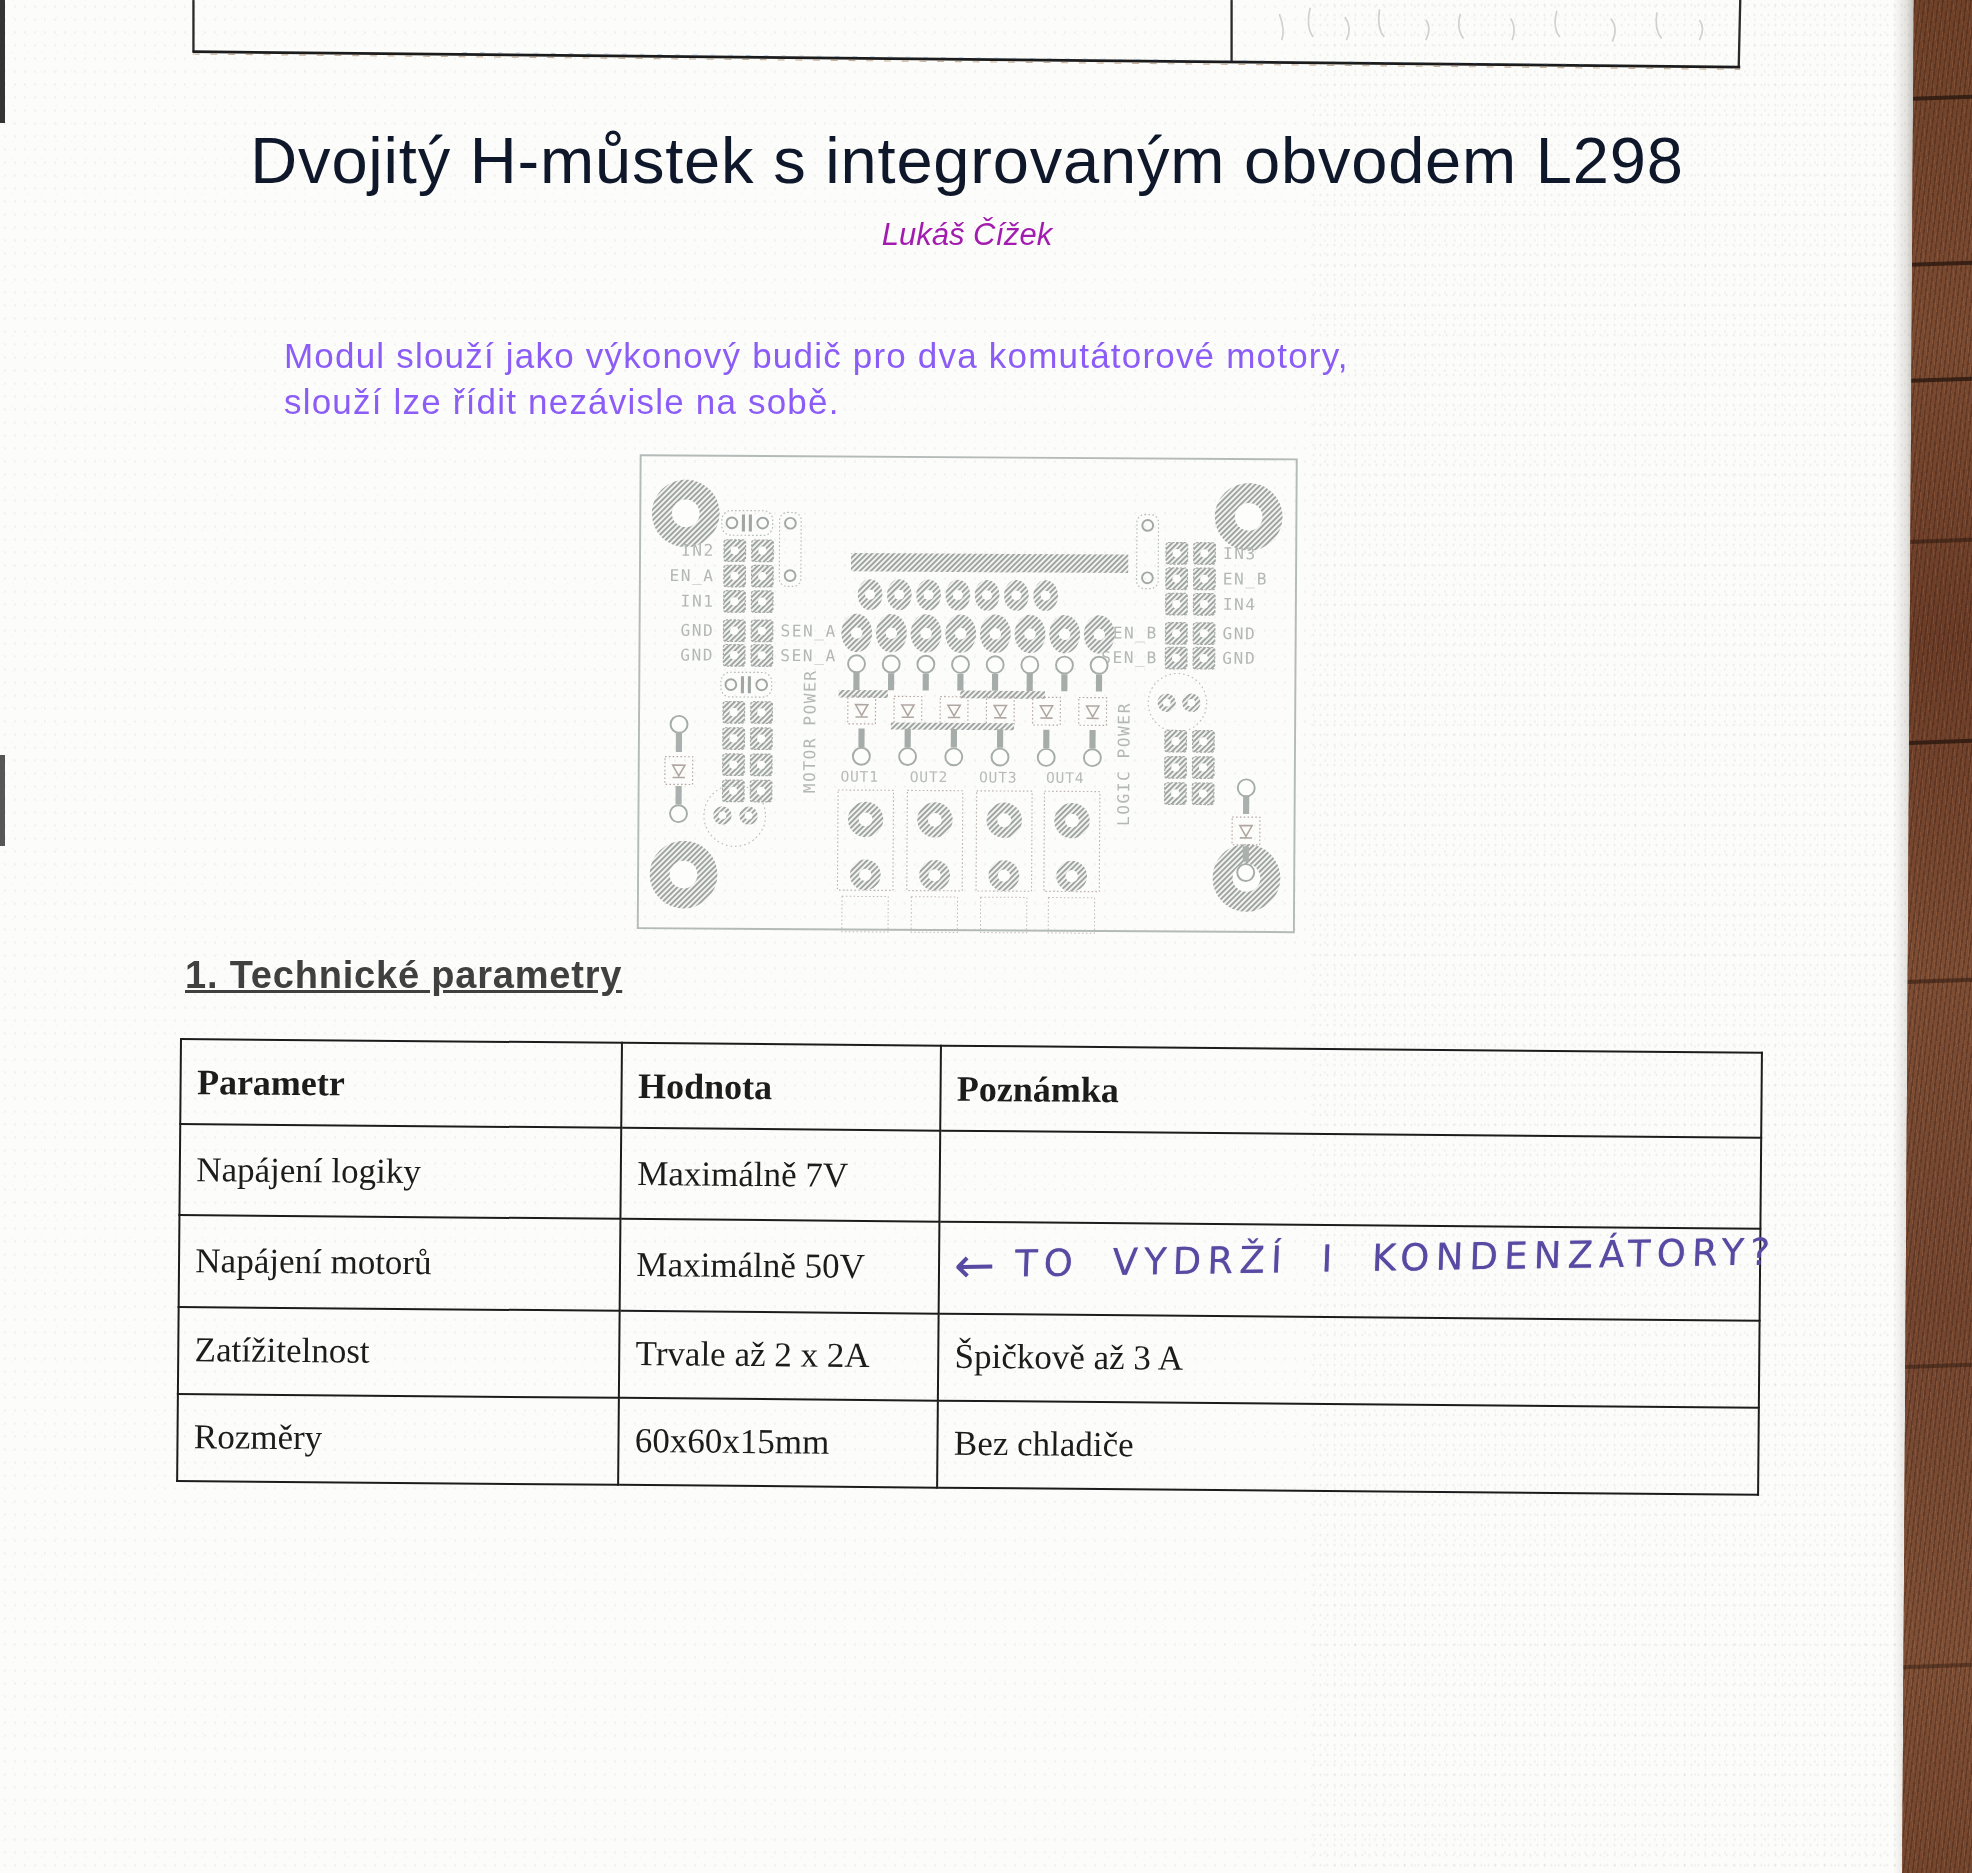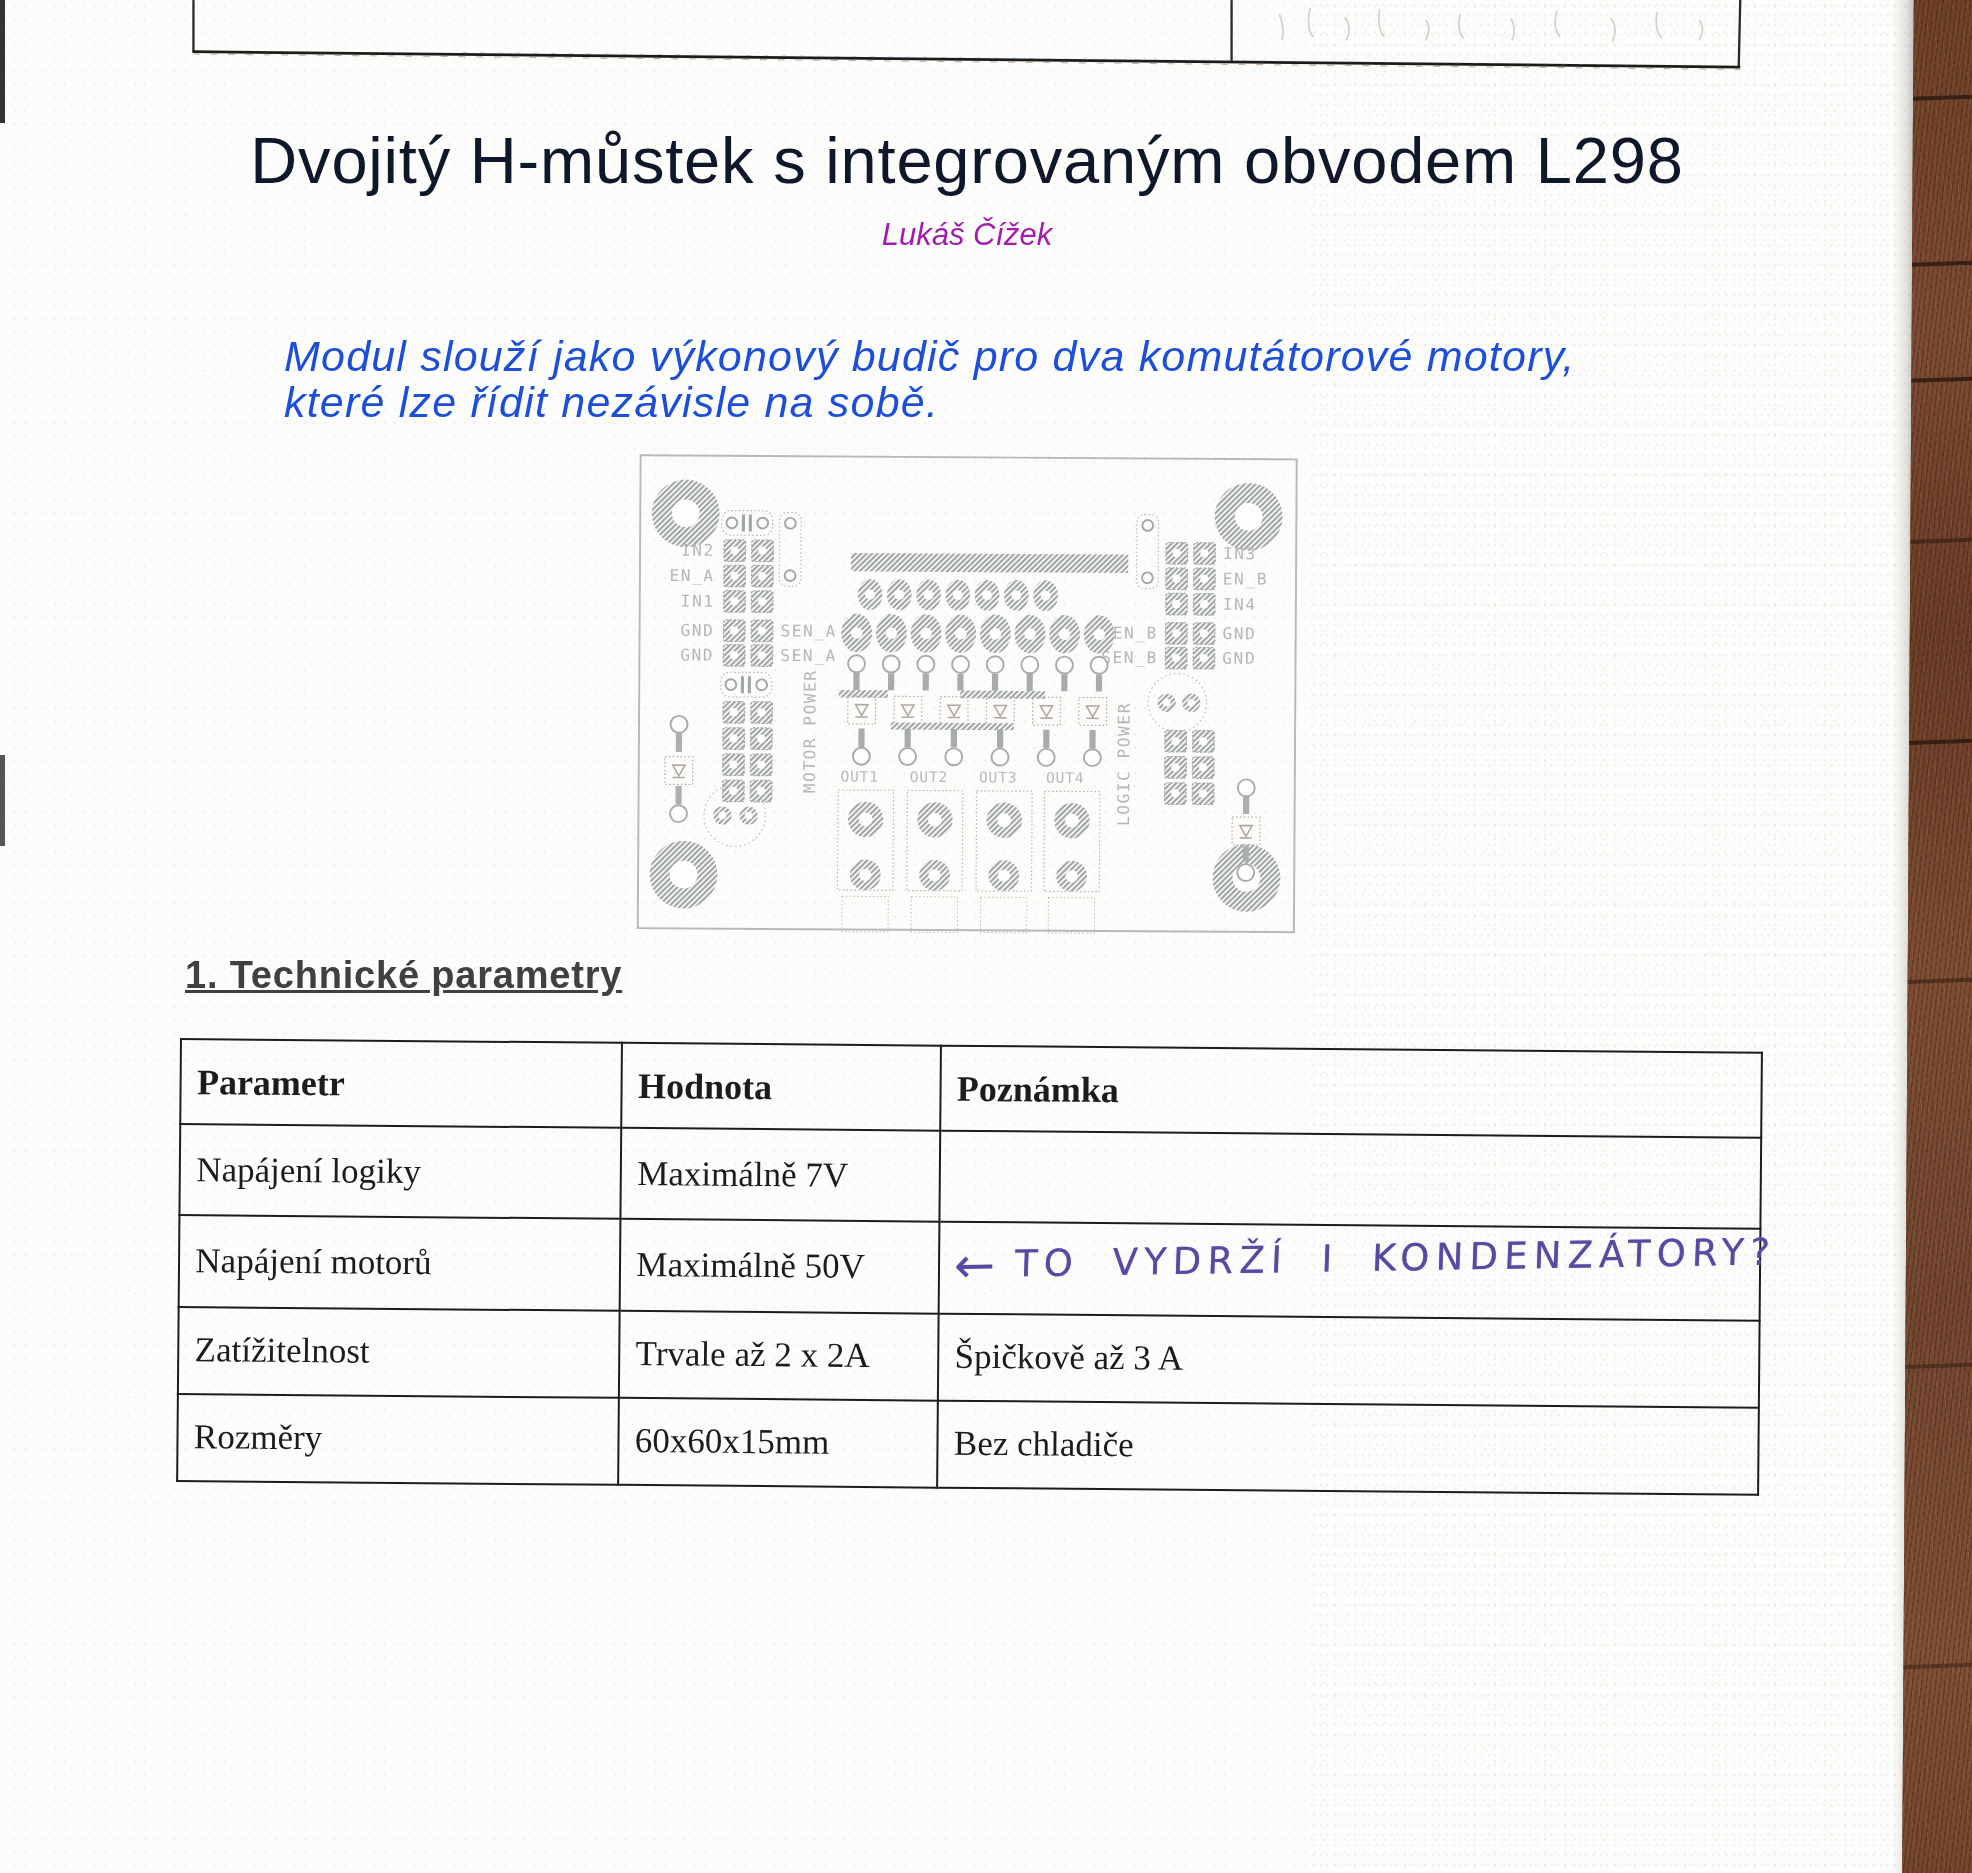--- a/index.html
+++ b/index.html
@@ -19,21 +19,21 @@
   .edge-mark.m2{top:755px;height:91px;opacity:.7;}
 
   
   .topbox-svg{position:absolute;left:0;top:0;}
 
   .doc-title{position:absolute;left:0;top:123px;width:1934px;text-align:center;
              font-size:65px;letter-spacing:0.8px;color:#0f172a;font-weight:normal;}
   .doc-author{position:absolute;left:0;top:217px;width:1934px;text-align:center;
               font-size:31px;color:#a21caf;font-style:italic;}
   .abstract{position:absolute;left:284px;top:333px;width:1356px;
-            font-size:43px;font-style:italic;letter-spacing:1.2px;line-height:46px;color:#1d4ed8;}
+            font-size:35px;letter-spacing:1.2px;line-height:46px;color:#8b5cf6;}
 
   .pcb-wrap{position:absolute;left:638px;top:453px;width:663px;height:479px;
             transform:rotate(0.35deg);transform-origin:0 0;}
 
   .section-heading{position:absolute;left:185px;top:954px;font-size:38px;font-weight:bold;
                    letter-spacing:0.8px;color:#404040;text-decoration:underline;}
 
   .table-wrap{position:absolute;left:180px;top:1038px;width:1581px;
               transform:rotate(0.5deg);transform-origin:0 0;}
   table.params{border-collapse:collapse;width:1581px;table-layout:fixed;
@@ -91,21 +91,21 @@
   </svg>
 
   <div class="edge-mark m1"></div>
   <div class="edge-mark m2"></div>
 
   <div class="doc-title">Dvojitý H-můstek s integrovaným obvodem L298</div>
   <div class="doc-author">Lukáš Čížek</div>
 
   <div class="abstract">
     <span>Modul slouží jako výkonový budič pro dva komutátorové motory,</span><br>
-    <span>které lze řídit nezávisle na sobě.</span>
+    <span>slouží lze řídit nezávisle na sobě.</span>
   </div>
 
   <div class="pcb-wrap">
     <svg width="663" height="479" viewBox="0 0 860 622">
       <defs>
         <pattern id="hatch" patternUnits="userSpaceOnUse" width="5" height="5" patternTransform="rotate(45)">
           <rect width="5" height="5" fill="#f3f3f1"></rect>
           <rect width="2.4" height="5" fill="#9aa19f"></rect>
         </pattern>
         <linearGradient id="rainbow" x1="0" y1="0" x2="1" y2="0">

